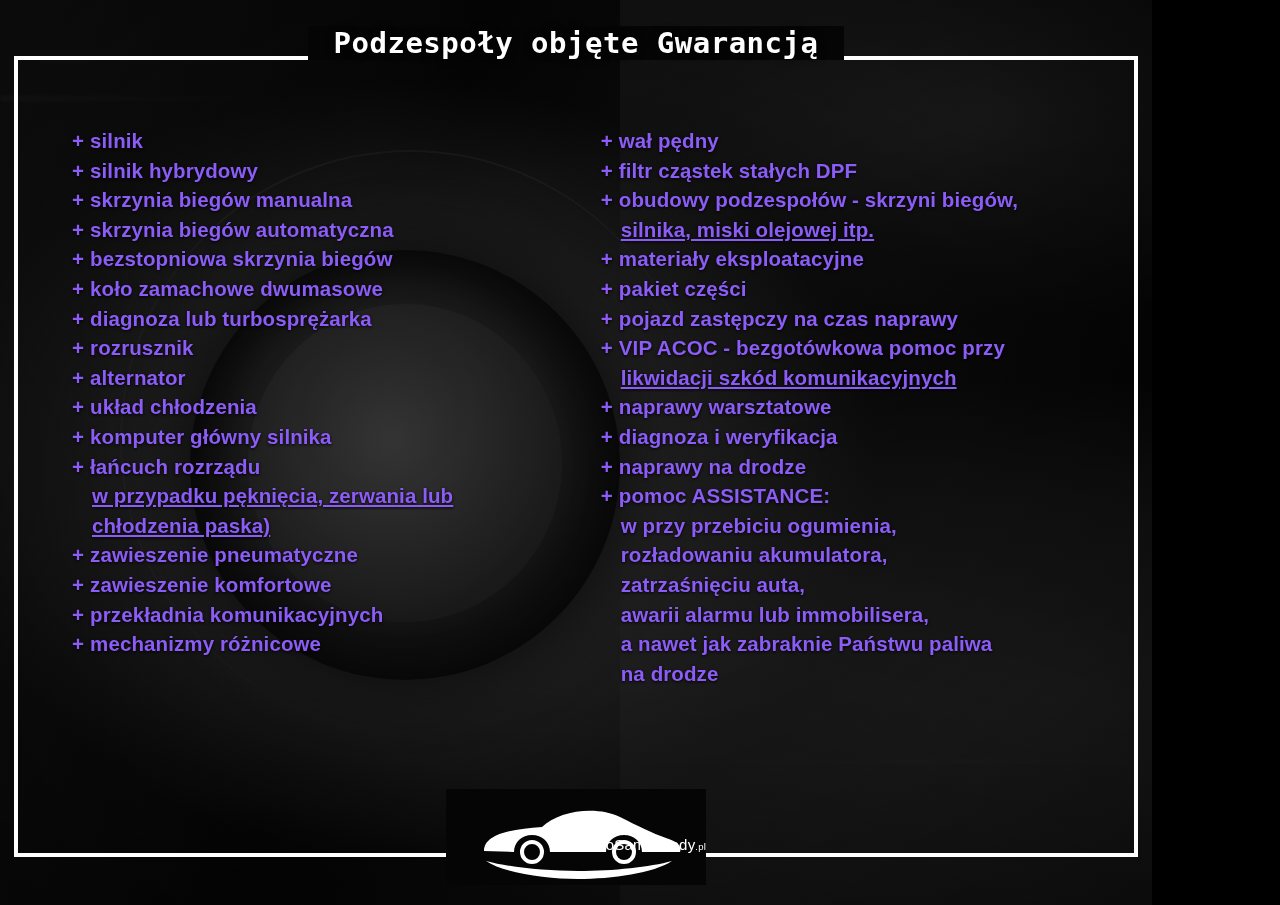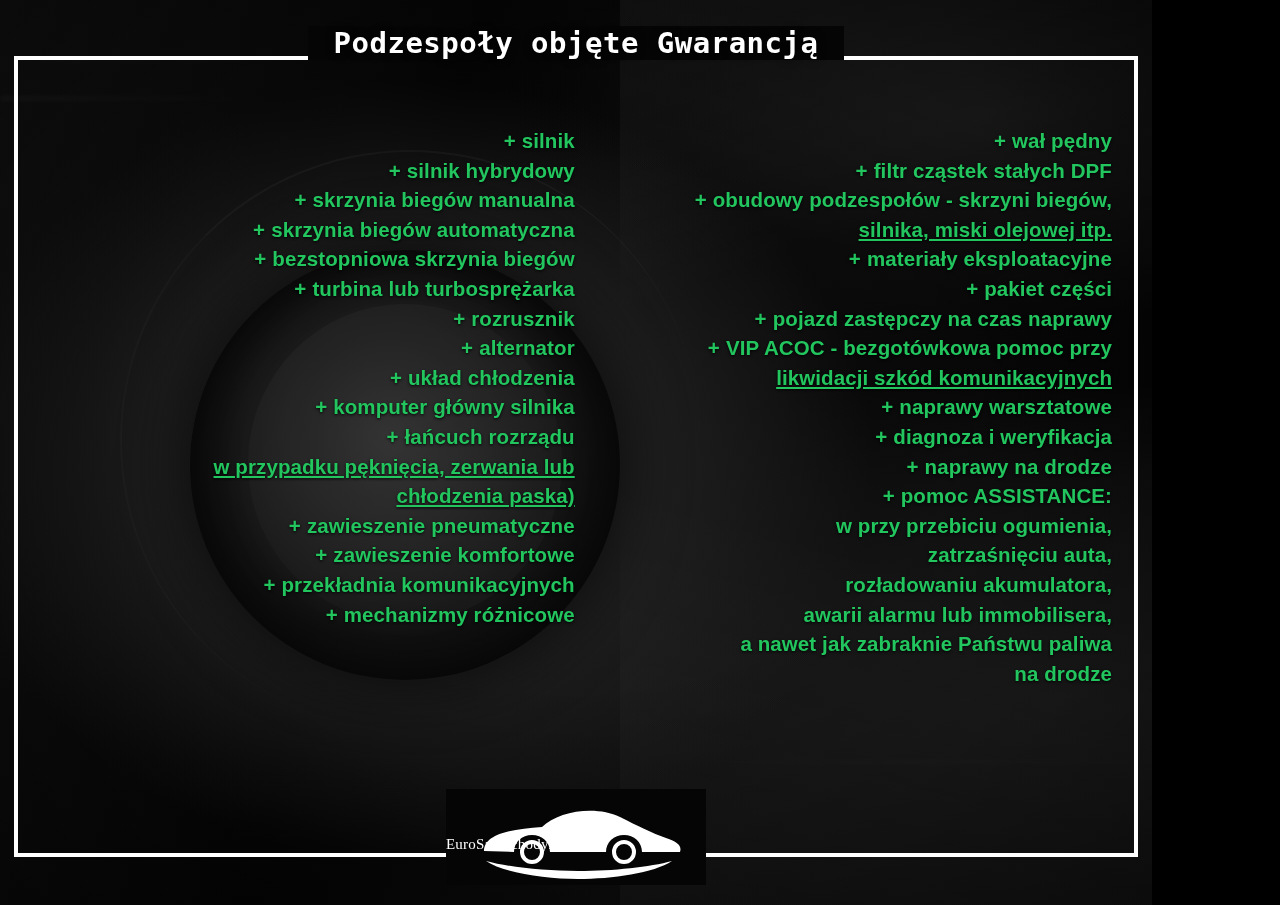--- a/index.html
+++ b/index.html
@@ -126,28 +126,27 @@
     left: 72px;
     right: 40px;
     display: flex;
     gap: 26px;
     z-index: 3;
   }
   .col { width: 590px; }
   .col-right { width: 600px; }
 
   .item {
-    color: #22c55e;
+    color: #8b5cf6;
     font-size: 20.5px;
     font-weight: bold;
     line-height: 29.6px;
     letter-spacing: 0.1px;
     white-space: pre-line;
     text-shadow: 0 1px 3px rgba(0,0,0,.95);
-    text-align: right;
   }
   .item .plus { margin-right: 6px; }
   .item.cont { padding-left: 20px; text-decoration: underline; }
   .item.plain { padding-left: 20px; }
 
   
   .logo-wrap {
     position: absolute;
     bottom: 20px;
     left: 0; right: 0;
@@ -159,25 +158,24 @@
     position: relative;
     width: 260px;
     height: 96px;
     background: #050505;
   }
   .logo svg { display: block; }
   .logo-text {
     position: absolute;
     left: 0; right: 0;
     top: 47px;
-    text-align: left;
+    text-align: right;
     color: #fff;
     font-size: 15px;
     letter-spacing: .2px;
-    font-family: Liberation Serif, serif;
   }
   .logo-text .tld { font-size: 9.5px; }
 </style>
 </head>
 <body>
 
 <div class="slide">
 
   <div class="bg">
     <div class="arch"></div>
@@ -199,21 +197,22 @@
   </div>
 
   <div class="columns">
 
     <div class="col">
       <div class="item"><span class="plus">+</span><span>silnik</span></div>
       <div class="item"><span class="plus">+</span><span>silnik hybrydowy</span></div>
       <div class="item"><span class="plus">+</span><span>skrzynia biegów manualna</span></div>
       <div class="item"><span class="plus">+</span><span>skrzynia biegów automatyczna</span></div>
       <div class="item"><span class="plus">+</span><span>bezstopniowa skrzynia biegów</span></div>
-      <div class="item"><span class="plus">+</span><span>turbina lub turbosprężarka</span></div>
+      <div class="item"><span class="plus">+</span><span>koło zamachowe dwumasowe</span></div>
+      <div class="item"><span class="plus">+</span><span>diagnoza lub turbosprężarka</span></div>
       <div class="item"><span class="plus">+</span><span>rozrusznik</span></div>
       <div class="item"><span class="plus">+</span><span>alternator</span></div>
       <div class="item"><span class="plus">+</span><span>układ chłodzenia</span></div>
       <div class="item"><span class="plus">+</span><span>komputer główny silnika</span></div>
       <div class="item"><span class="plus">+</span><span>łańcuch rozrządu</span></div>
       <div class="item cont">w przypadku pęknięcia, zerwania lub</div>
       <div class="item cont">chłodzenia paska)</div>
       <div class="item"><span class="plus">+</span><span>zawieszenie pneumatyczne</span></div>
       <div class="item"><span class="plus">+</span><span>zawieszenie komfortowe</span></div>
       <div class="item"><span class="plus">+</span><span>przekładnia komunikacyjnych</span></div>
@@ -228,22 +227,22 @@
       <div class="item"><span class="plus">+</span><span>materiały eksploatacyjne</span></div>
       <div class="item"><span class="plus">+</span><span>pakiet części</span></div>
       <div class="item"><span class="plus">+</span><span>pojazd zastępczy na czas naprawy</span></div>
       <div class="item"><span class="plus">+</span><span>VIP ACOC - bezgotówkowa pomoc przy</span></div>
       <div class="item cont">likwidacji szkód komunikacyjnych</div>
       <div class="item"><span class="plus">+</span><span>naprawy warsztatowe</span></div>
       <div class="item"><span class="plus">+</span><span>diagnoza i weryfikacja</span></div>
       <div class="item"><span class="plus">+</span><span>naprawy na drodze</span></div>
       <div class="item"><span class="plus">+</span><span>pomoc ASSISTANCE:</span></div>
       <div class="item plain">w przy przebiciu ogumienia,</div>
+      <div class="item plain">rozładowaniu akumulatora,</div>
       <div class="item plain">zatrzaśnięciu auta,</div>
-      <div class="item plain">rozładowaniu akumulatora,</div>
       <div class="item plain">awarii alarmu lub immobilisera,</div>
       <div class="item plain">a nawet jak zabraknie Państwu paliwa</div>
       <div class="item plain">na drodze</div>
     </div>
 
   </div>
 
   <div class="logo-wrap">
     <div class="logo">
       <svg width="260" height="96" viewBox="0 0 260 96">

